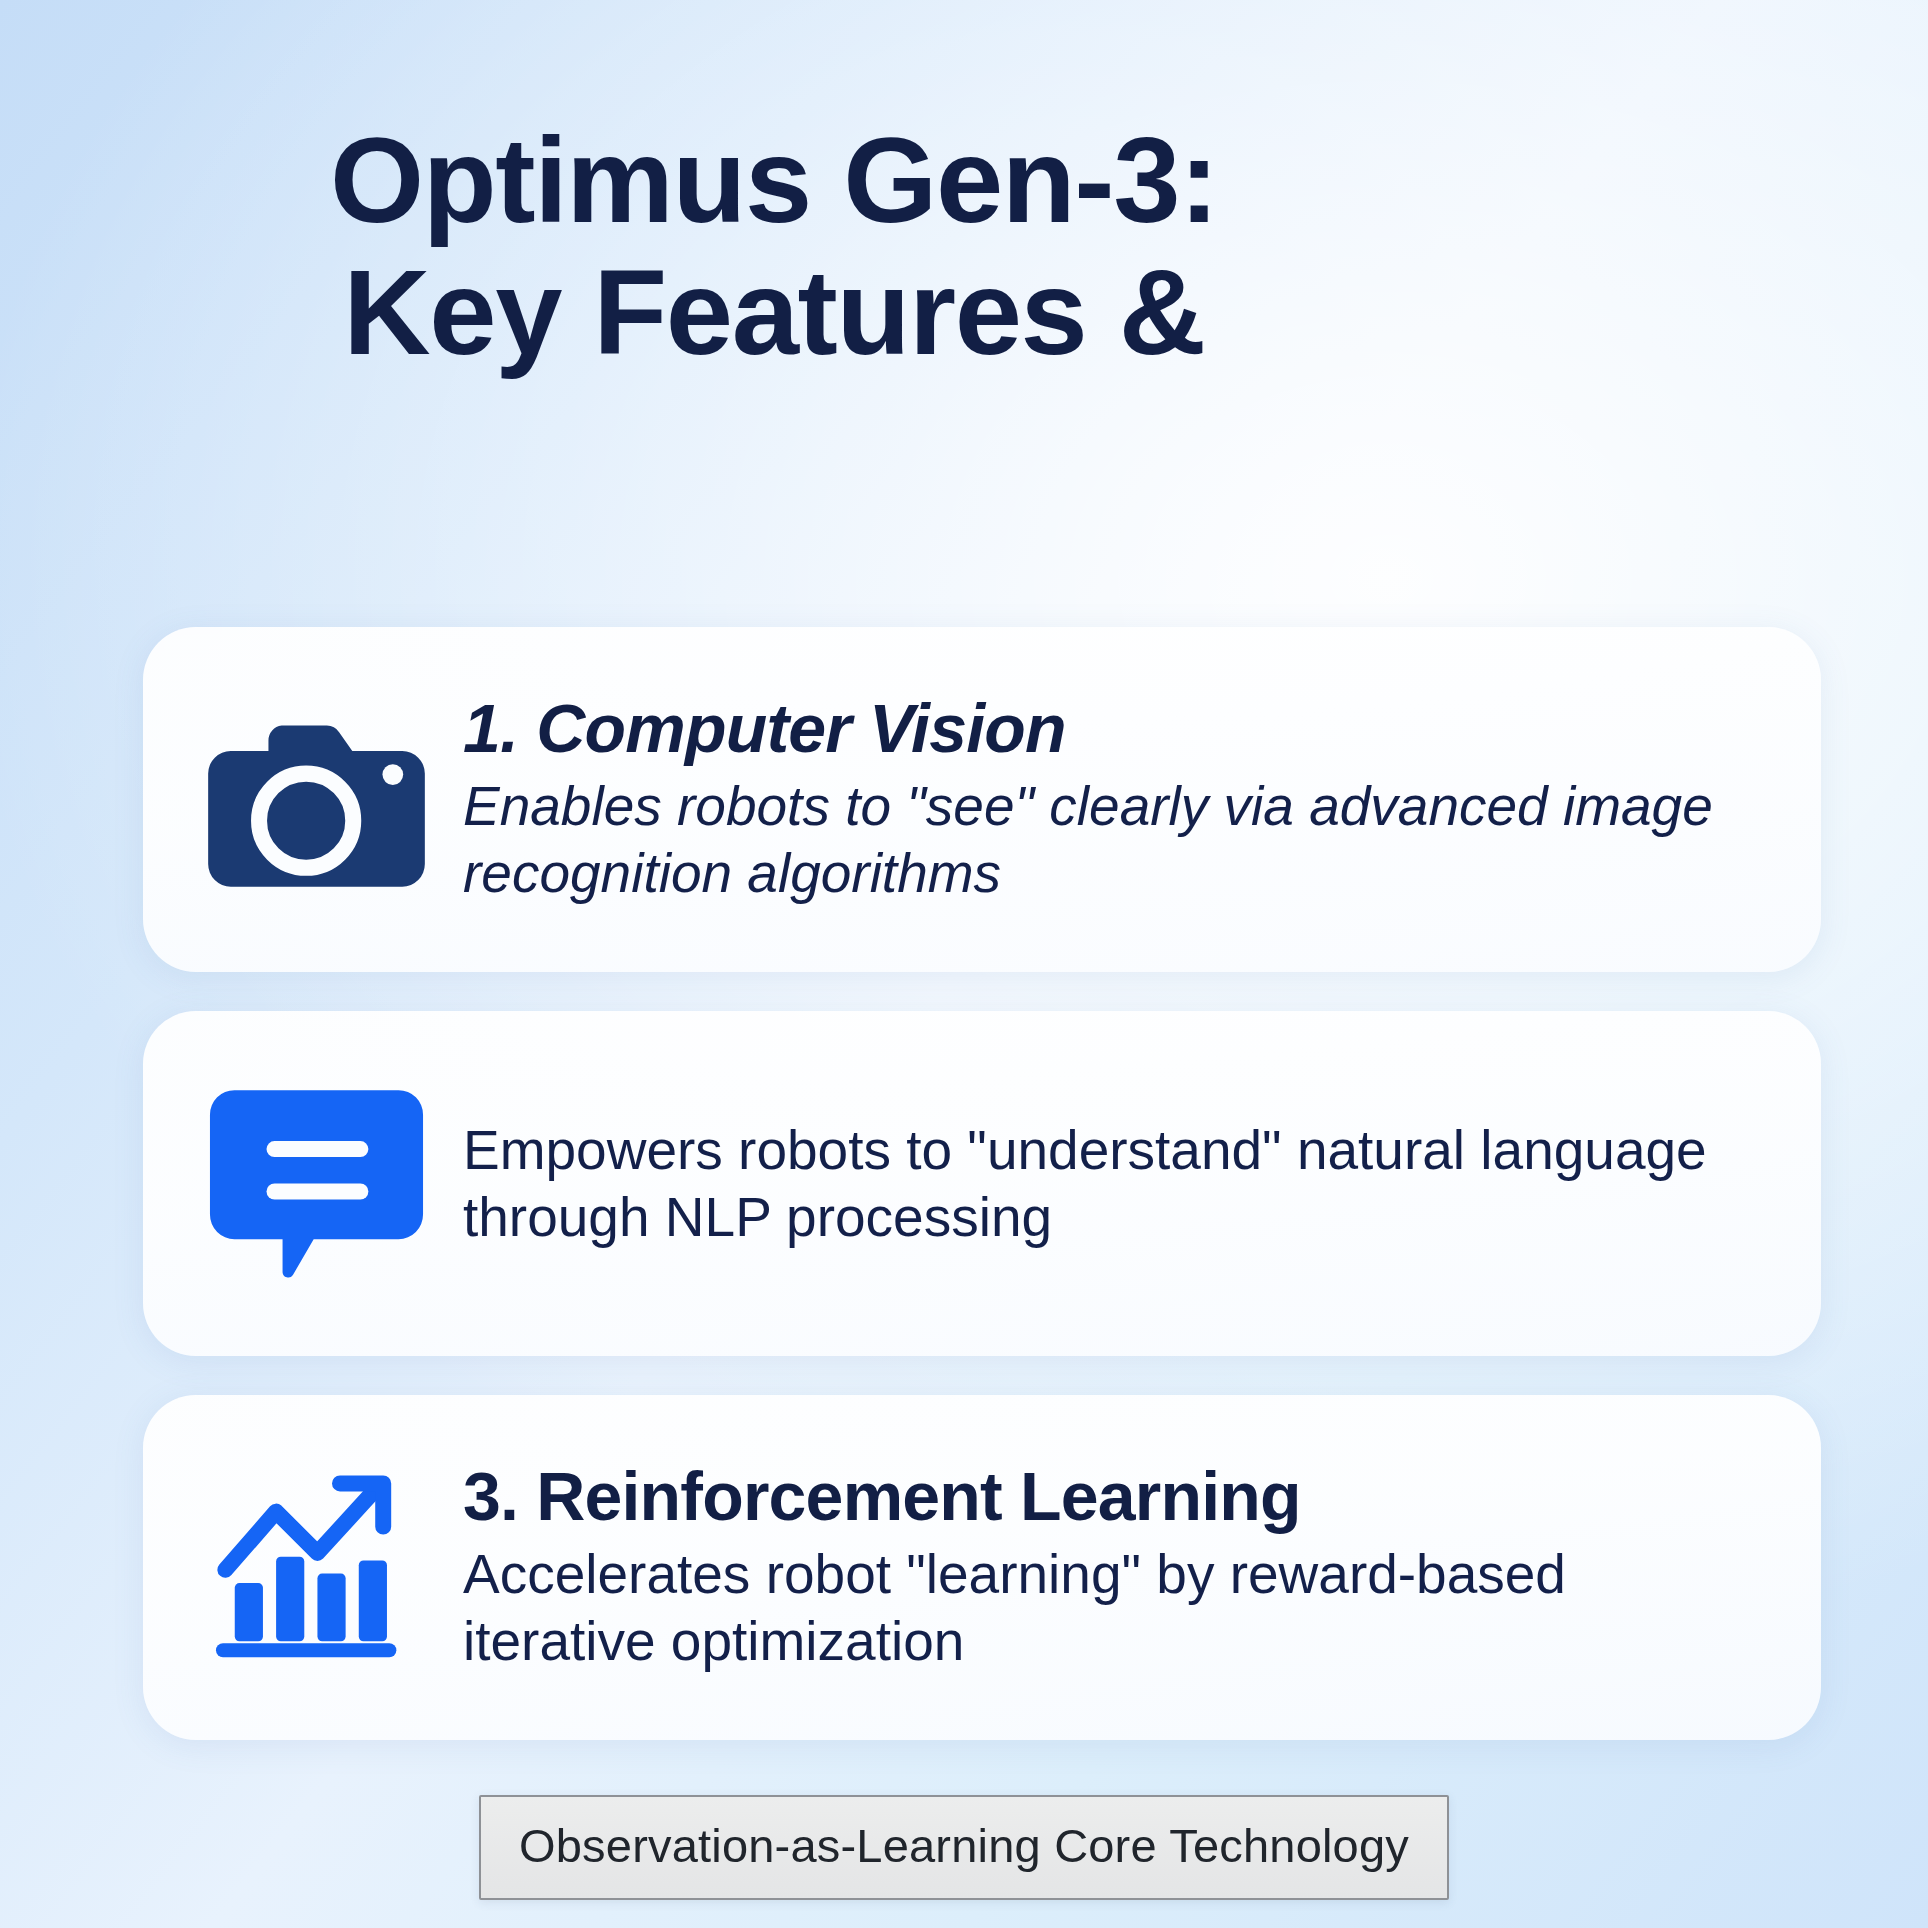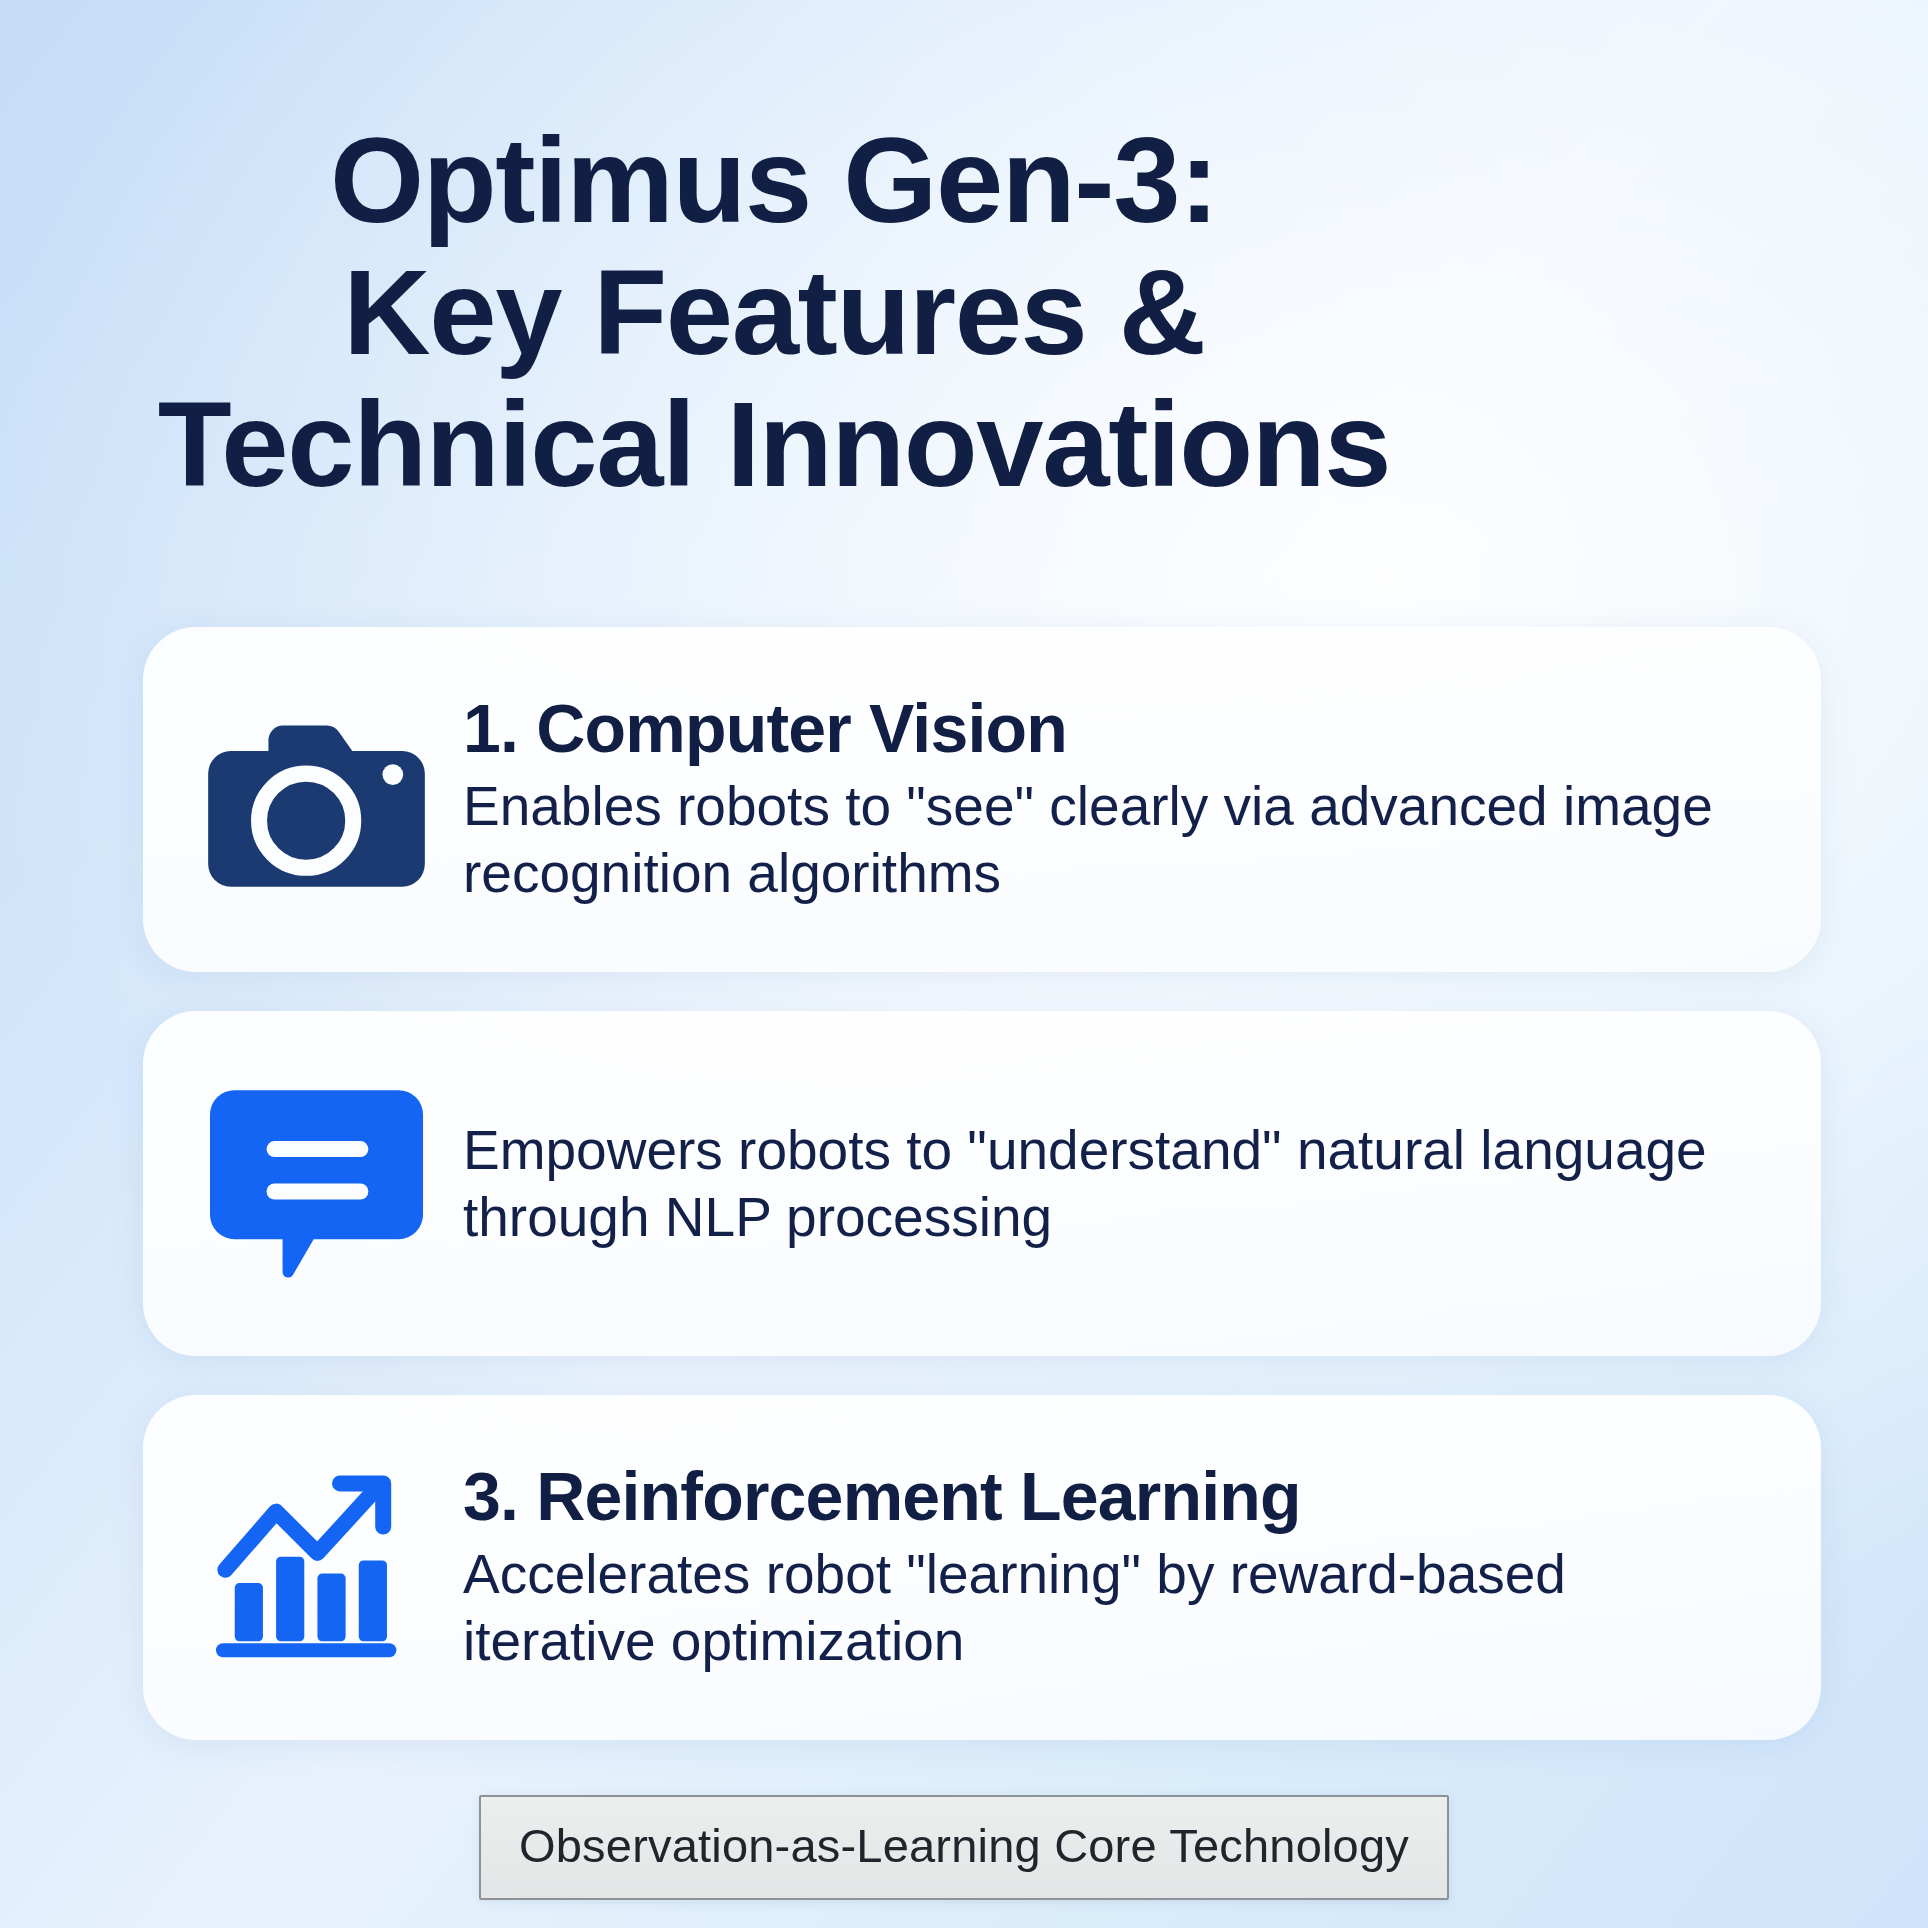--- a/index.html
+++ b/index.html
@@ -45,21 +45,21 @@
   
   .card {
     position: absolute;
     left: 143px;
     width: 1678px;
     border-radius: 53px;
     background: linear-gradient(175deg, rgba(255,255,255,0.93) 0%, rgba(253,254,255,0.97) 40%, rgba(250,252,255,0.90) 100%);
     box-shadow: 0 5.6px 32px rgba(80,120,175,0.10);
     box-sizing: border-box;
   }
-  #card-1 { top: 627px;  height: 345px; }
+  #card-1 { top: 627px;  height: 345px; font-style: italic; }
   #card-2 { top: 1011px; height: 345px; }
   #card-3 { top: 1395px; height: 345px; padding-left: 15px; }
 
   .card-icon {
     position: absolute;
     left: 56px;
     top: 50%;
     transform: translateY(-50%);
     width: 235px;
     height: 235px;
@@ -113,21 +113,20 @@
   }
 </style>
 </head>
 <body>
 
 <div id="poster">
 
   <div class="title-block">
     <div class="title-line">Optimus Gen-3:</div>
     <div class="title-line">Key Features &amp;</div>
-    <div class="title-line">Technical Innovations</div>
   </div>
 
   <div class="card" id="card-1">
     <div class="card-icon">
       <svg width="217" height="179" viewBox="0 0 230 190" aria-hidden="true">
         <path d="M78 16 h48 a16 16 0 0 1 13 7 l14 20 h53 a24 24 0 0 1 24 24 v96 a24 24 0 0 1 -24 24 H24 a24 24 0 0 1 -24 -24 V67 a24 24 0 0 1 24 -24 h40 l0 -11 a16 16 0 0 1 14 -16 z" fill="#1b3a72"></path>
         <circle cx="104" cy="117" r="50" fill="none" stroke="#fbfdff" stroke-width="17"></circle>
         <circle cx="196" cy="68" r="11" fill="#fbfdff"></circle>
       </svg>
     </div>

